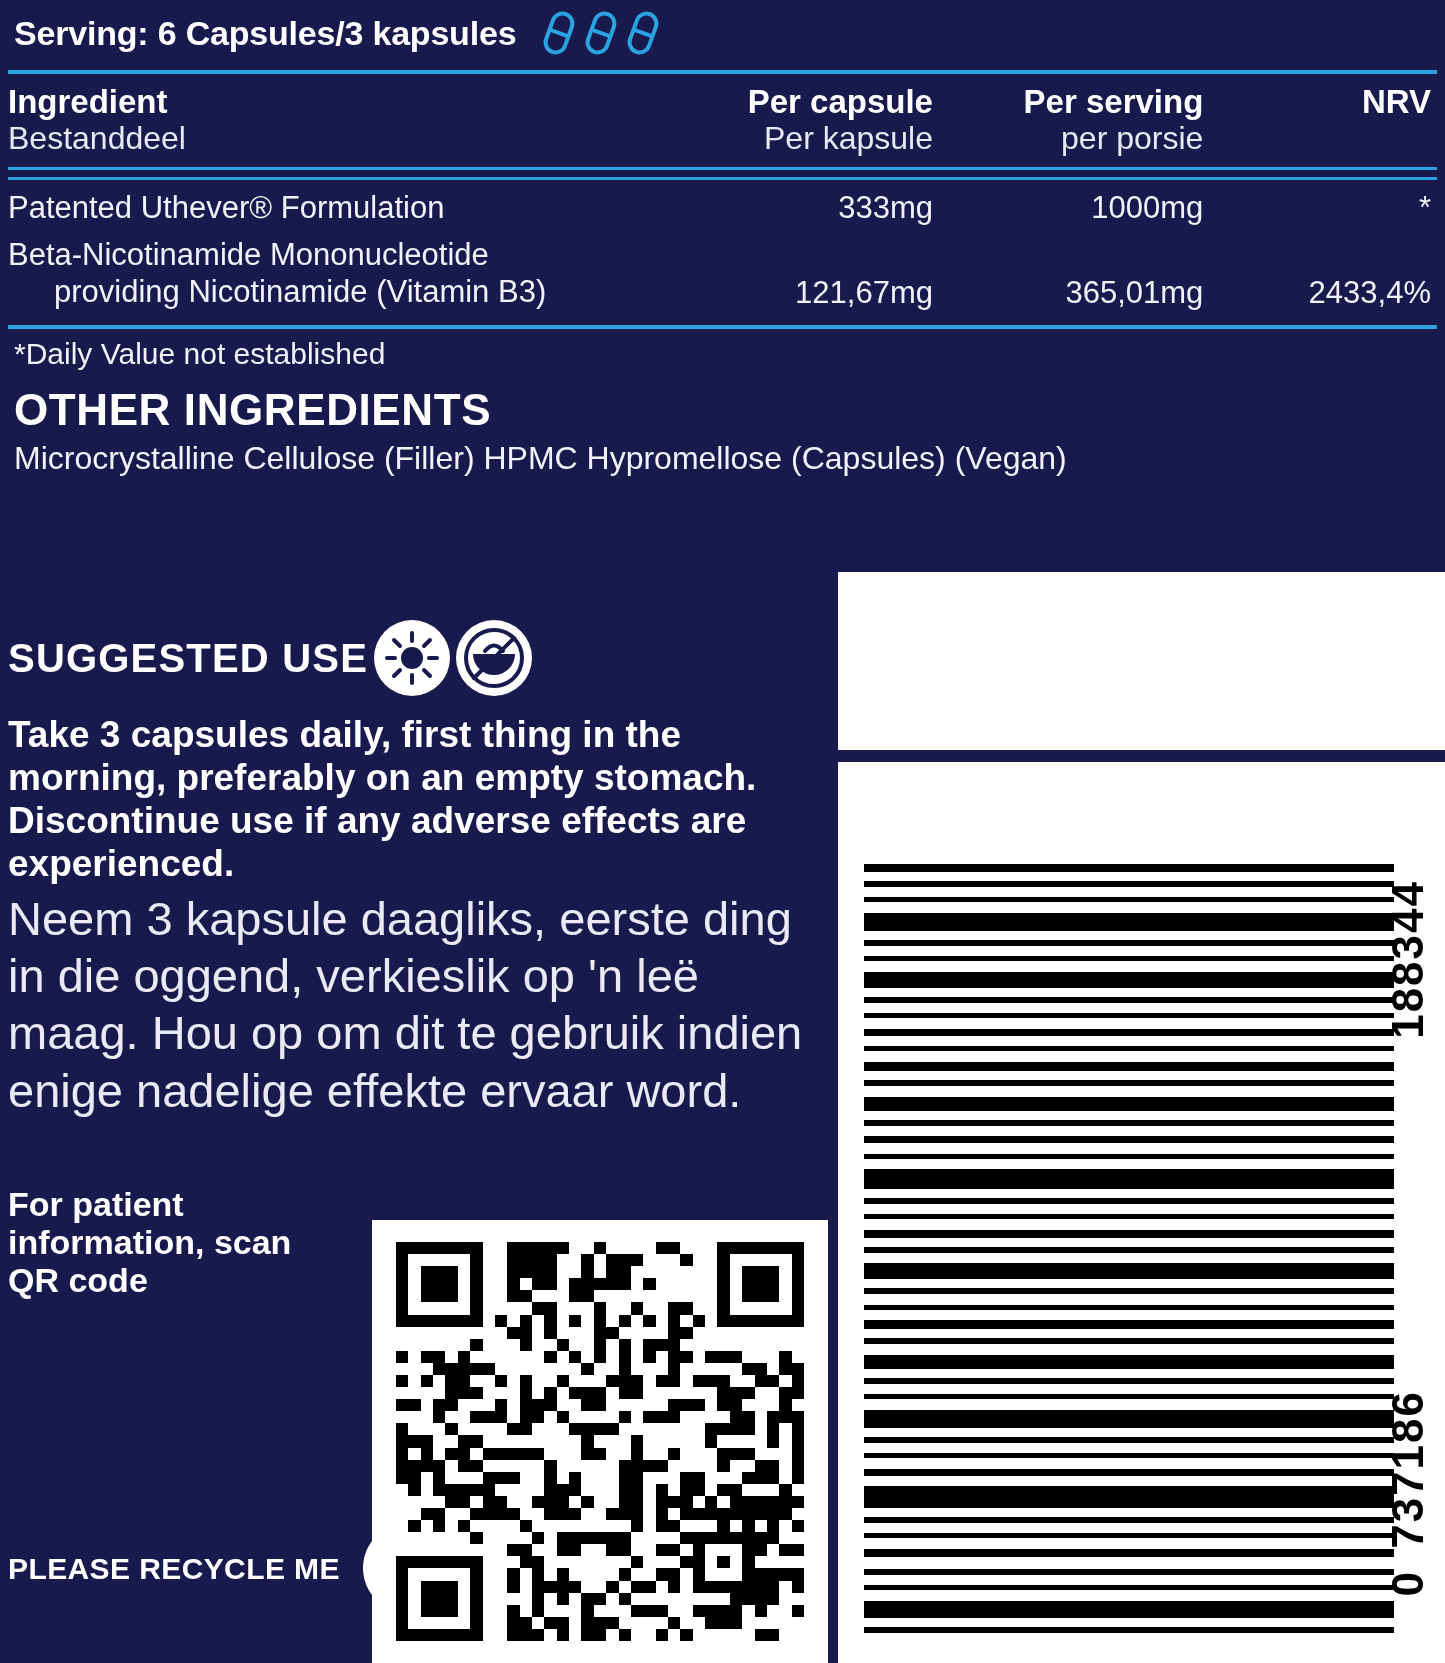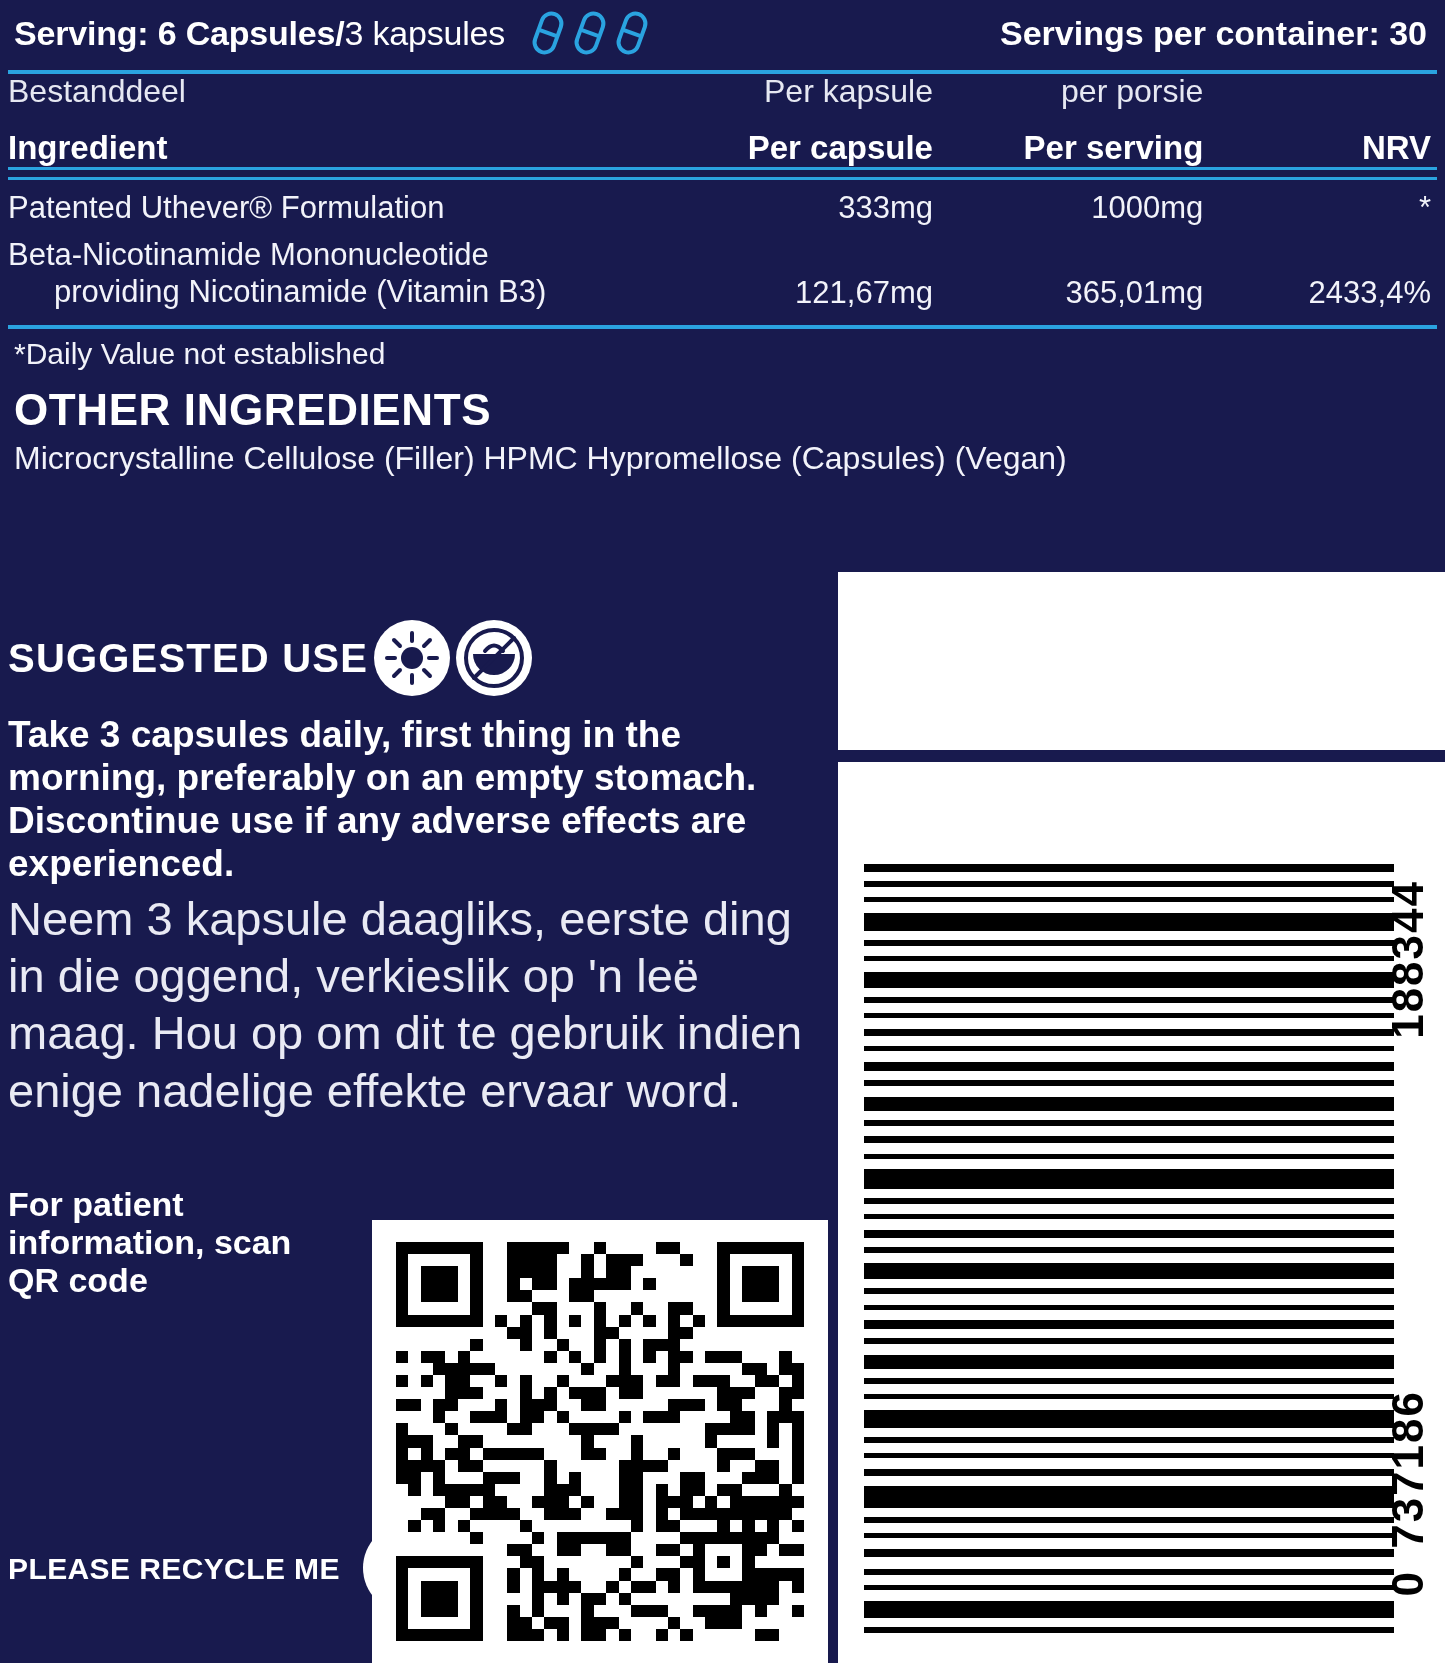--- a/index.html
+++ b/index.html
@@ -39,21 +39,21 @@
     display: flex;
     align-items: center;
     gap: 18px;
   }
   .serving-text {
     font-size: 34px;
     letter-spacing: -0.2px;
     white-space: nowrap;
   }
   .serving-text b { font-weight: bold; }
-  .serving-text span.light { font-weight: normal; }
+  .serving-text span.light { font-weight: bold; }
   .caps-icons {
     display: flex;
     align-items: center;
     gap: 4px;
     margin-left: 6px;
   }
   .serving-right {
     font-size: 34px;
     font-weight: bold;
     white-space: nowrap;
@@ -299,38 +299,37 @@
             </g>
           </svg>
           <svg width="38" height="46" viewBox="0 0 38 46">
             <g transform="rotate(20 19 23)">
               <rect x="9" y="3" width="20" height="40" rx="10" fill="none" stroke="#2aa3e0" stroke-width="4"></rect>
               <line x1="9" y1="23" x2="29" y2="23" stroke="#2aa3e0" stroke-width="4"></line>
             </g>
           </svg>
         </div>
       </div>
-      <div class="serving-right">Servings per container: 30</div>
     </div>
 
     <div class="rule-thick"></div>
 
     <table class="facts-table">
       <tbody>
           <tr>
+        <td class="col-ing hdr-en">Ingredient</td>
+        <td class="col-cap hdr-en">Per capsule</td>
+        <td class="col-srv hdr-en">Per serving</td>
+        <td class="col-nrv hdr-en">NRV</td>
+      </tr>
+      <tr>
         <td class="col-ing hdr-af">Bestanddeel</td>
         <td class="col-cap hdr-af">Per kapsule</td>
         <td class="col-srv hdr-af">per porsie</td>
         <td class="col-nrv hdr-af"></td>
-      </tr>
-      <tr>
-        <td class="col-ing hdr-en">Ingredient</td>
-        <td class="col-cap hdr-en">Per capsule</td>
-        <td class="col-srv hdr-en">Per serving</td>
-        <td class="col-nrv hdr-en">NRV</td>
       </tr>
     </tbody>
       </table>
 
     <div class="rule-thin"></div>
     <div class="rule-gap"></div>
     <div class="rule-thin"></div>
 
     <table class="facts-table">
       <tbody>

